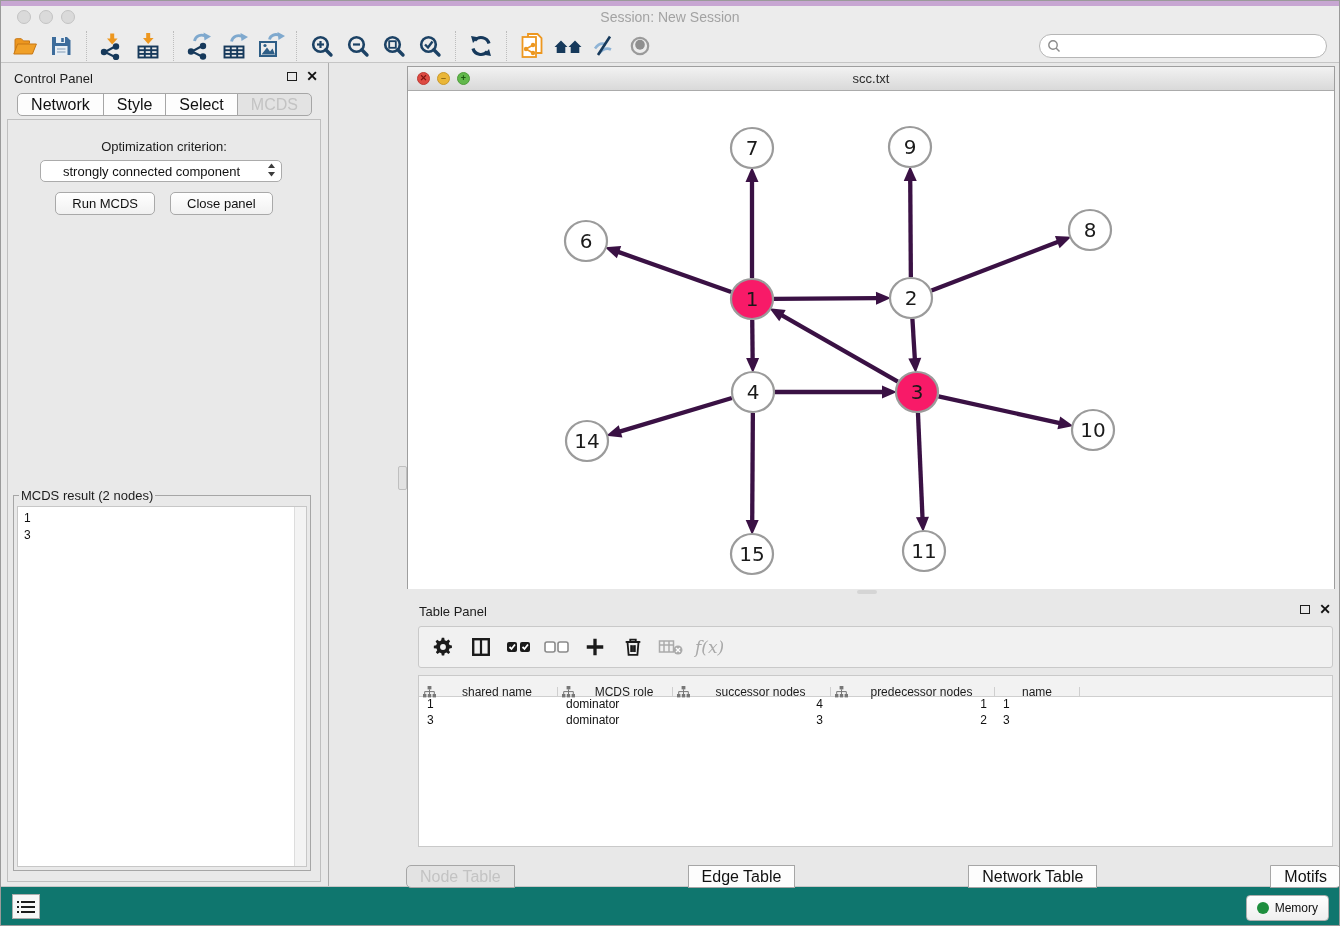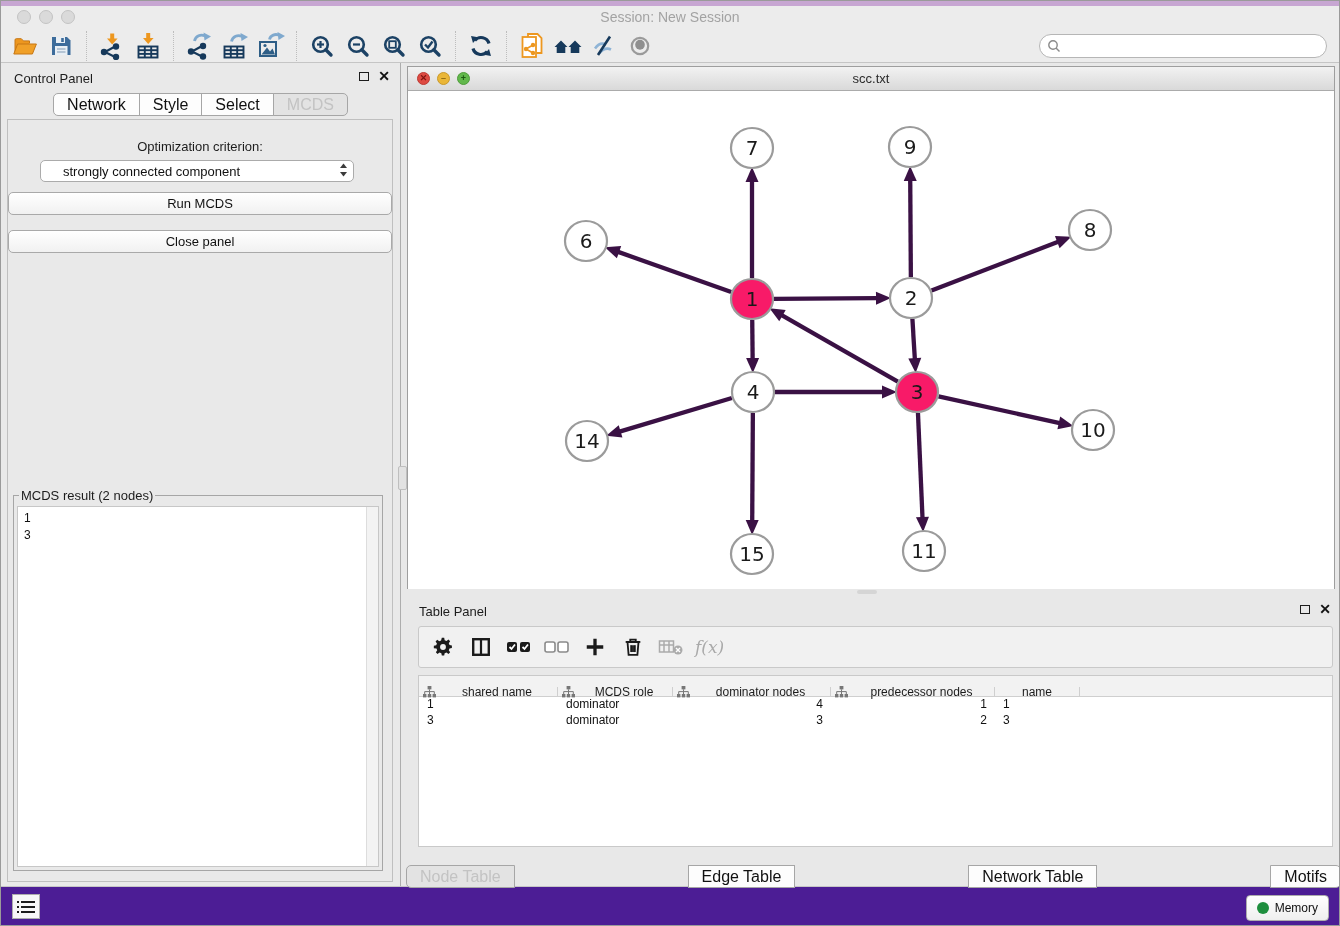--- a/index.html
+++ b/index.html
@@ -13,37 +13,37 @@
   .title-text{position:absolute;left:0;right:0;top:3px;text-align:center;color:#A3A3A3;font-size:14px;}
   .toolbar{position:absolute;top:28px;left:0;right:0;height:34px;background:#ECECEC;border-bottom:1px solid #C5C5C5;
            display:flex;align-items:center;padding:0 6px;box-sizing:border-box;}
   .tb-btn{height:32px;min-width:36px;display:flex;align-items:center;justify-content:center;}
   .tb-sep{width:0;height:30px;border-left:1px dotted #BDBDBD;margin:0 7px;}
   .search-field{margin-left:auto;margin-right:6px;width:288px;height:24px;border:1px solid #B6B6B6;border-radius:12px;
                 background:#fff;display:flex;align-items:center;padding-left:7px;box-sizing:border-box;}
   .search-field input{border:none;outline:none;flex:1;font-size:12px;background:transparent;font-family:"Liberation Sans",sans-serif;}
   .ic{display:block;}
   
-  .control-panel{position:absolute;left:0;top:62px;width:400px;height:826px;background:#E9E9E9;border-right:1px solid #ADADAD;box-sizing:border-box;}
+  .control-panel{position:absolute;left:0;top:62px;width:328px;height:826px;background:#E9E9E9;border-right:1px solid #ADADAD;box-sizing:border-box;}
   .cp-header{position:relative;height:30px;}
   .panel-title{position:absolute;left:13px;top:8px;font-size:13px;color:#1c1c1c;}
   .win-icons{position:absolute;right:10px;top:7px;display:flex;gap:9px;align-items:center;}
   .float-icon{width:10px;height:9px;border:1.6px solid #1c1c1c;box-sizing:border-box;display:inline-block;}
   .close-icon{font-size:14px;font-weight:700;color:#111;line-height:12px;}
   .seg-tabs{display:flex;justify-content:center;position:relative;z-index:2;}
   .seg-tab{padding:3px 13px;font-size:16px;color:#111;background:#FDFDFD;border:1px solid #A6A6A6;margin-left:-1px;line-height:15px;}
   .seg-tab:first-child{border-top-left-radius:5px;border-bottom-left-radius:5px;margin-left:0;}
   .seg-tab:last-child{border-top-right-radius:5px;border-bottom-right-radius:5px;}
   .seg-tab.selected{background:#E3E3E3;color:#C3C3C3;}
   .cp-body{position:absolute;left:6px;right:7px;top:56px;bottom:7px;border:1px solid #BFBFBF;background:#E9E9E9;}
   .opt-label{position:absolute;left:0;right:0;top:19px;text-align:center;font-size:13px;color:#1c1c1c;}
   .combo{position:absolute;left:32px;right:38px;top:40px;height:22px;background:#fff;border:1px solid #ABABAB;border-radius:5px;
          display:flex;align-items:center;padding-left:22px;box-sizing:border-box;font-size:13px;color:#111;}
   .combo .stepper{margin-left:auto;margin-right:5px;}
-  .btn-row{position:absolute;left:0;right:0;top:72px;display:flex;justify-content:center;gap:15px;flex-direction:column;}
+  .btn-row{position:absolute;left:0;right:0;top:72px;display:flex;justify-content:center;gap:15px;}
   .aq-btn{border:1px solid #A9A9A9;border-radius:5px;background:linear-gradient(#FFFFFF,#F1F1F1);
           padding:3px 16px;font-size:13px;color:#111;font-family:"Liberation Sans",sans-serif;}
   .result-fieldset{position:absolute;left:5px;right:9px;top:368px;bottom:10px;border:1px solid #A6A6A6;background:#E9E9E9;
                    margin:0;padding:3px;box-sizing:border-box;}
   .result-fieldset legend{font-size:13px;color:#1c1c1c;padding:0 2px;margin-left:2px;}
   .result-box{position:relative;width:100%;height:100%;background:#fff;border:1px solid #C7C7C7;box-sizing:border-box;
               font-size:12px;line-height:17px;color:#111;padding:3px 6px;overflow:hidden;}
   .result-scroll{position:absolute;right:0;top:0;bottom:0;width:11px;background:#F3F3F3;border-left:1px solid #DDD;}
   
   .network-window{position:absolute;left:406px;top:65px;width:928px;height:523px;background:#fff;border:1px solid #9E9E9E;box-sizing:border-box;}
@@ -65,21 +65,21 @@
   .tp-tool{min-width:28px;height:30px;display:flex;align-items:center;justify-content:center;text-align:right;}
   .fx-label{font-style:italic;font-family:"DejaVu Serif",serif;color:#A9A9A9;font-size:17px;}
   .table-wrap{position:absolute;left:12px;right:8px;top:79px;height:172px;background:#fff;border:1px solid #C9C9C9;box-sizing:border-box;overflow:hidden;}
   .t-head{display:flex;background:#F2F2F2;border-bottom:1px solid #CFCFCF;height:20px;}
   .th{display:flex;align-items:center;border-right:1px solid #CFCFCF;font-size:12px;color:#1c1c1c;box-sizing:border-box;padding:0 4px;margin-top:11px;}
   .th .lbl{flex:1;text-align:center;}
   .t-row{display:flex;height:16px;font-size:12px;color:#111;}
   .td{box-sizing:border-box;padding:0 8px;overflow:hidden;white-space:nowrap;}
   .tp-tabs{position:absolute;left:0;right:0;top:269px;display:flex;justify-content:space-between;gap:43px;}
   
-  .statusbar{position:absolute;left:0;right:0;bottom:0;height:38px;background:#4c1d95;border-top:1px solid #C6C6C6;}
+  .statusbar{position:absolute;left:0;right:0;bottom:0;height:38px;background:#0f766e;border-top:1px solid #C6C6C6;}
   .console-btn{position:absolute;left:11px;top:7px;width:28px;height:25px;background:#F7F7F7;border:1px solid #ADADAD;
                display:flex;align-items:center;justify-content:center;box-sizing:border-box;}
   .memory-btn{position:absolute;right:10px;top:8px;height:24px;border:1px solid #ADADAD;border-radius:4px;
               background:linear-gradient(#FFFFFF,#EFEFEF);display:flex;align-items:center;gap:6px;padding:0 10px;font-size:12px;color:#111;}
   .mem-dot{width:12px;height:12px;border-radius:50%;background:#1E8E3E;}
 </style>
 </head>
 <body>
 
 <div id="app">
@@ -447,21 +447,21 @@
           <div class="th" style="width: 158px;">
             <svg width="13" height="12" viewBox="0 0 13 12" style="margin-right:5px;flex:none">
               <g fill="#777">
                 <rect x="4.6" y="0" width="3.8" height="3.4"></rect>
                 <rect x="0" y="8" width="3.4" height="3.4"></rect>
                 <rect x="4.8" y="8" width="3.4" height="3.4"></rect>
                 <rect x="9.6" y="8" width="3.4" height="3.4"></rect>
               </g>
               <path d="M6.5 3.4 V5.6 M1.7 8 V5.6 H11.3 V8 M6.5 5.6 V8" stroke="#777" fill="none"></path>
             </svg>
-            <span class="lbl">dominator nodes</span>
+            <span class="lbl">successor nodes</span>
           </div>
           <div class="th" style="width: 164px;">
             <svg width="13" height="12" viewBox="0 0 13 12" style="margin-right:5px;flex:none">
               <g fill="#777">
                 <rect x="4.6" y="0" width="3.8" height="3.4"></rect>
                 <rect x="0" y="8" width="3.4" height="3.4"></rect>
                 <rect x="4.8" y="8" width="3.4" height="3.4"></rect>
                 <rect x="9.6" y="8" width="3.4" height="3.4"></rect>
               </g>
               <path d="M6.5 3.4 V5.6 M1.7 8 V5.6 H11.3 V8 M6.5 5.6 V8" stroke="#777" fill="none"></path>

